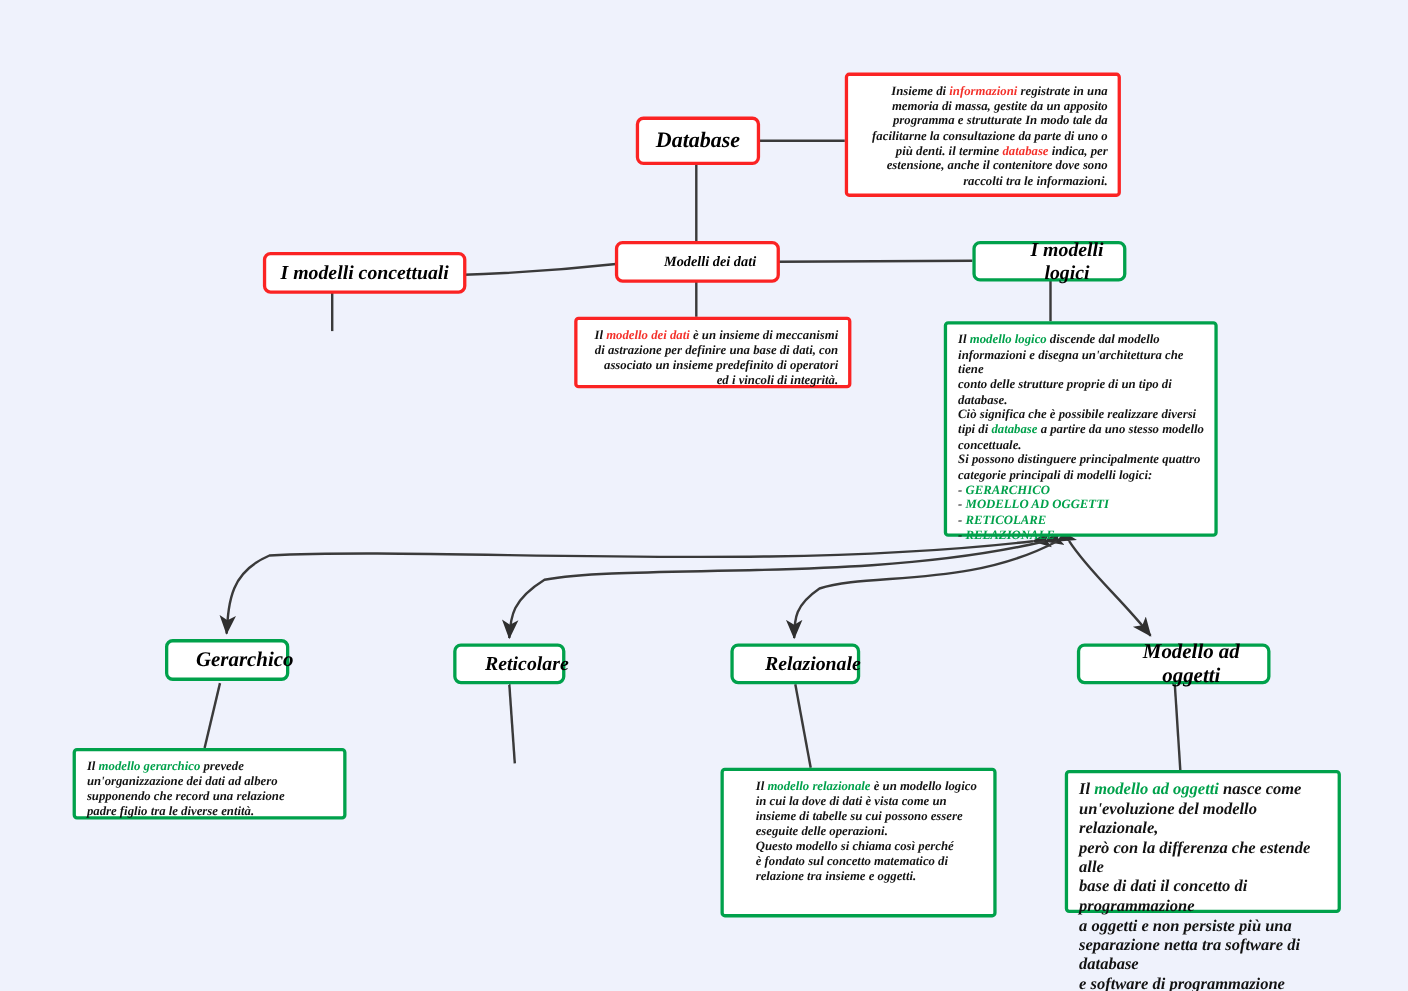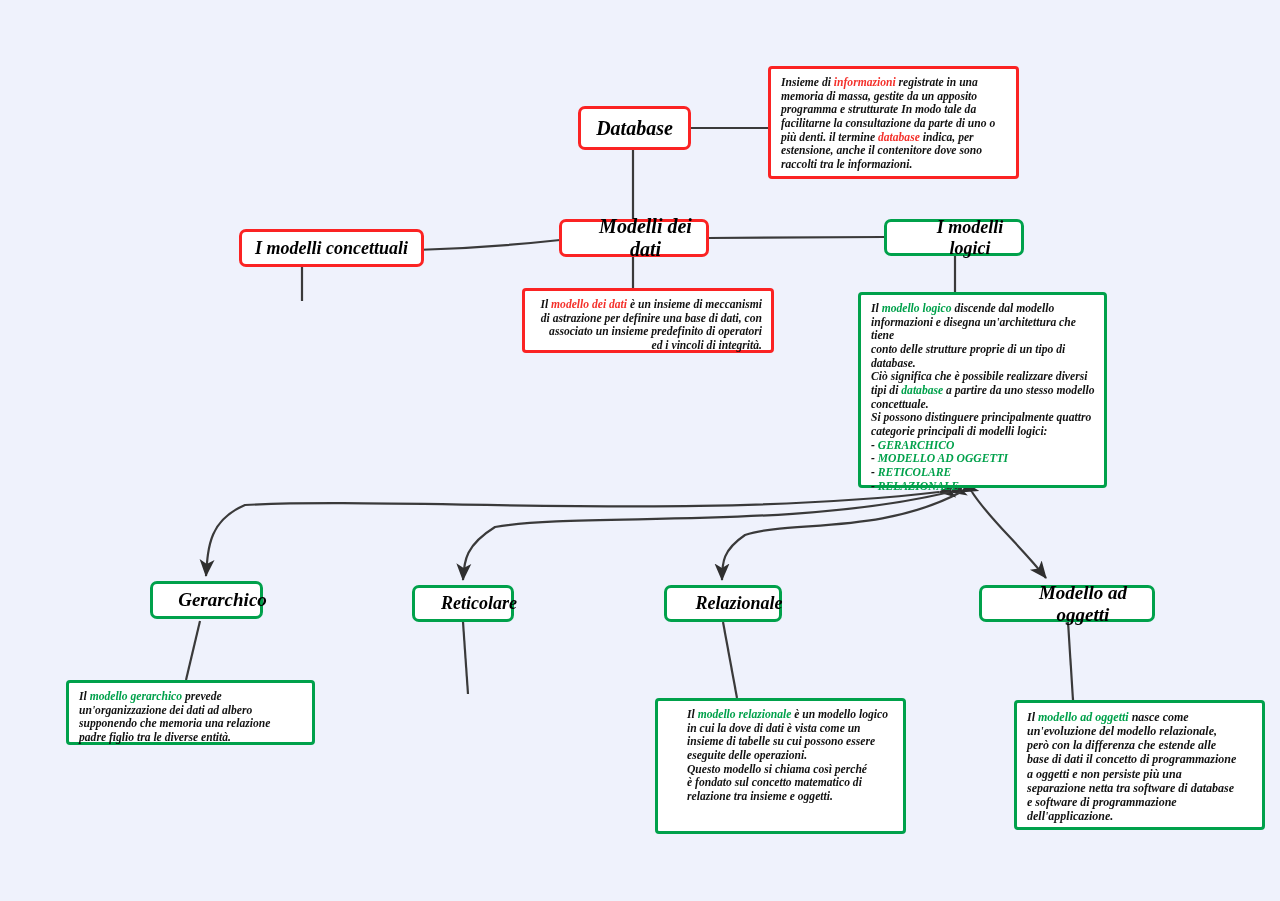--- a/index.html
+++ b/index.html
@@ -100,21 +100,21 @@
     <path d="M200,621 L186,680" stroke="#3a3a3a" stroke-width="2.2" fill="none"></path>
     <path d="M463,622 L468,694" stroke="#3a3a3a" stroke-width="2.2" fill="none"></path>
     <path d="M723,622 L737,698" stroke="#3a3a3a" stroke-width="2.2" fill="none"></path>
     <path d="M1068,622 L1073,700" stroke="#3a3a3a" stroke-width="2.2" fill="none"></path>
   </svg>
 
   <div class="node red" style="left:578px; top:106px; width:113px; height:44px; font-size:20px;">
     <span>Database</span>
   </div>
 
-  <div class="node red" style="left:559px; top:219px; width:150px; height:38px; font-size:20px;padding-left:23px;">
+  <div class="node red" style="left:559px; top:219px; width:150px; height:38px; font-size:13px;padding-left:23px;">
     <span>Modelli dei dati</span>
   </div>
 
   <div class="node red" style="left:239px; top:229px; width:185px; height:38px; font-size:18px;">
     <span>I modelli concettuali</span>
   </div>
 
   <div class="node green" style="left:884px; top:219px; width:140px; height:37px; font-size:18px;">
     <span>I modelli logici</span>
   </div>
@@ -128,21 +128,21 @@
   </div>
 
   <div class="node green" style="left:664px; top:585px; width:118px; height:37px; font-size:18px;">
     <span>Relazionale</span>
   </div>
 
   <div class="node green" style="left:979px; top:585px; width:176px; height:37px; font-size:19px;">
     <span>Modello ad oggetti</span>
   </div>
 
-  <div class="note red" style="left:768px; top:66px; width:251px; height:113px; font-size:11.6px;">
+  <div class="note red" style="left:768px; top:66px; width:251px; height:113px; font-size:11.6px;text-align:right;">
       <p><span>Insieme di </span><span class="hl-red">informazioni</span><span>  registrate in una</span></p>
       <p><span>memoria di massa, gestite da un apposito</span></p>
       <p><span>programma e strutturate In modo tale da</span></p>
       <p><span>facilitarne la consultazione da parte di uno o</span></p>
       <p><span>più denti. il termine </span><span class="hl-red">database</span><span> indica, per</span></p>
       <p><span>estensione, anche il contenitore dove sono</span></p>
       <p><span>raccolti tra le informazioni.</span></p>
     </div>
 
 
@@ -165,36 +165,36 @@
       <p><span>categorie principali di modelli logici:</span></p>
       <p><span>- </span><span class="hl-green">GERARCHICO</span></p>
       <p><span>- </span><span class="hl-green">MODELLO AD OGGETTI</span></p>
       <p><span>- </span><span class="hl-green">RETICOLARE</span></p>
       <p><span>- </span><span class="hl-green">RELAZIONALE</span></p>
     </div>
 
   <div class="note green" style="left:66px; top:680px; width:249px; height:65px; font-size:11.6px;">
       <p><span>Il </span><span class="hl-green">modello gerarchico</span><span> prevede</span></p>
       <p><span>un'organizzazione dei dati ad albero</span></p>
-      <p><span>supponendo che memoria una relazione</span></p>
+      <p><span>supponendo che record una relazione</span></p>
       <p><span>padre figlio tra le diverse entità.</span></p>
     </div>
 
 
   <div class="note green" style="left:655px; top:698px; width:251px; height:136px; font-size:11.6px;padding-left:29px;">
       <p><span>Il </span><span class="hl-green">modello relazionale</span><span> è un modello logico</span></p>
       <p><span>in cui la dove di dati è vista come un</span></p>
       <p><span>insieme di tabelle su cui possono essere</span></p>
       <p><span>eseguite delle operazioni.</span></p>
       <p><span>Questo modello si chiama così perché</span></p>
       <p><span>è fondato sul concetto matematico di</span></p>
       <p><span>relazione tra insieme e oggetti.</span></p>
     </div>
 
-  <div class="note green" style="left:968px; top:700px; width:251px; height:130px; font-size:12px;margin-left:46px;">
+  <div class="note green" style="left:968px; top:700px; width:251px; height:130px; font-size:15px;">
       <p><span>Il </span><span class="hl-green">modello ad oggetti</span><span> nasce come</span></p>
       <p><span>un'evoluzione del modello relazionale,</span></p>
       <p><span>però con la differenza che estende alle</span></p>
       <p><span>base di dati il concetto di programmazione</span></p>
       <p><span>a oggetti e non persiste più una</span></p>
       <p><span>separazione netta tra software di database</span></p>
       <p><span>e software di programmazione</span></p>
       <p><span>dell'applicazione.</span></p>
     </div>
 

